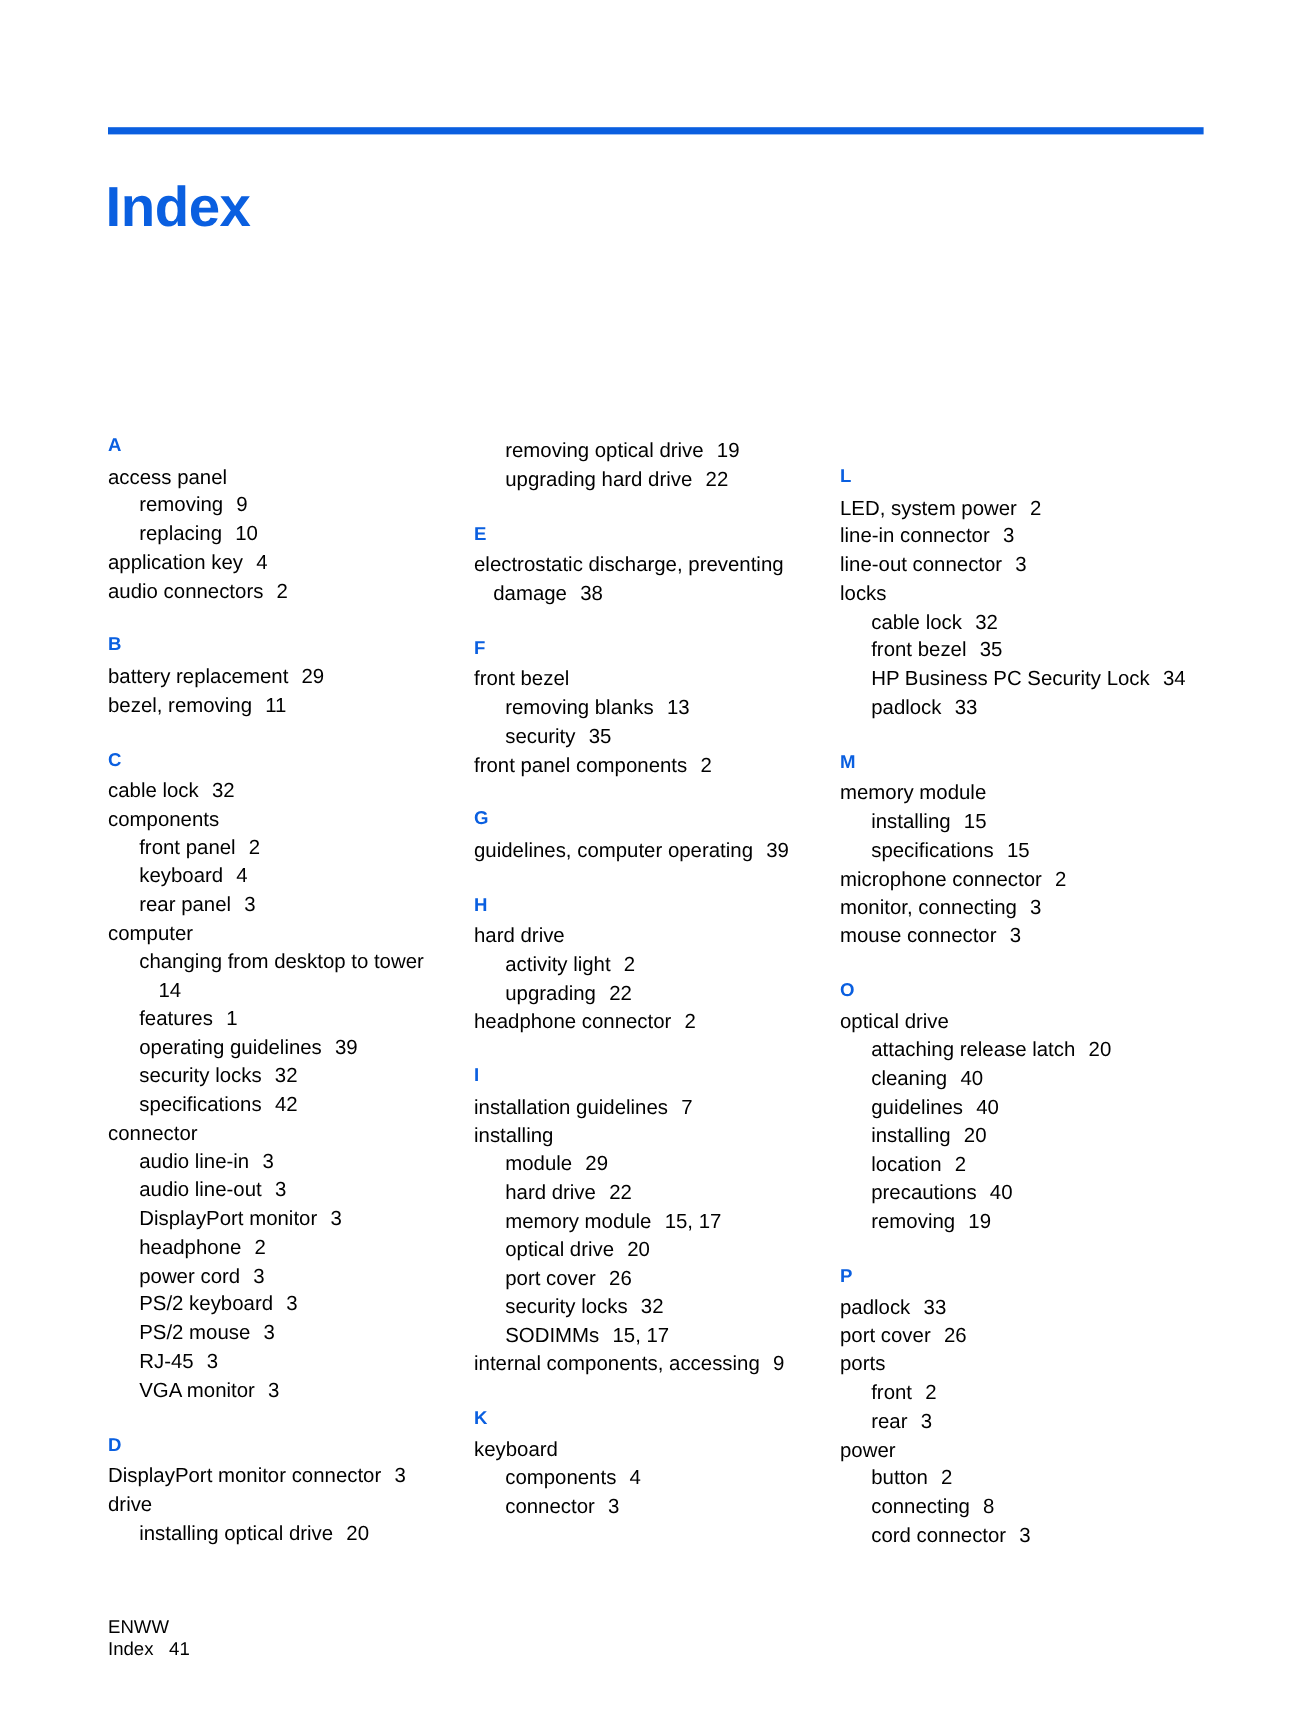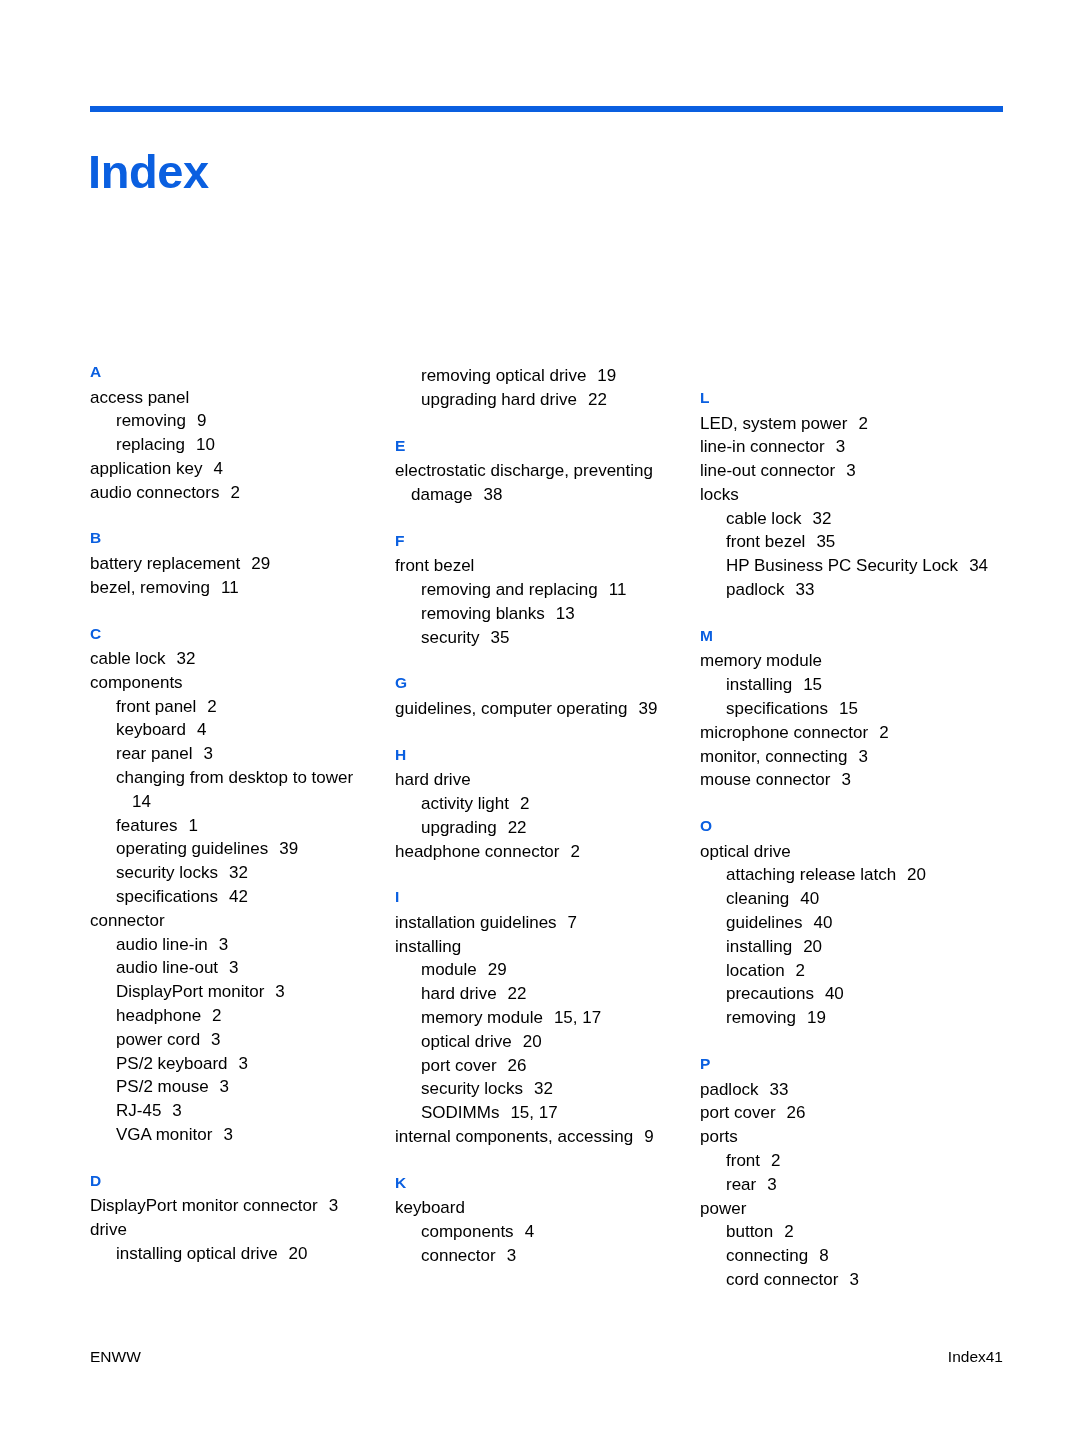--- a/index.html
+++ b/index.html
@@ -107,30 +107,31 @@
   .footer {
     position: absolute;
     left: 90px;
     top: 1348px;
     width: 913px;
     display: flex;
     justify-content: space-between;
     align-items: baseline;
     font-size: 15.5px;
     color: #000000;
+    flex-direction: column;
   }
 
   .footer-right {
     display: flex;
     align-items: baseline;
   }
 
   .footer-right .fpg {
     display: inline-block;
-    margin-left: 0;
+    margin-left: 13px;
   }
 </style>
 </head>
 <body>
 
 <div class="page">
 
   <div class="title-rule"></div>
   <h1 class="page-title">Index</h1>
 
@@ -144,20 +145,21 @@
         <div class="entry lvl1"><span>audio connectors</span><span class="gap"></span><span class="pg">2</span></div>
         <div class="letter-heading spaced">B</div>
         <div class="entry lvl1"><span>battery replacement</span><span class="gap"></span><span class="pg">29</span></div>
         <div class="entry lvl1"><span>bezel, removing</span><span class="gap"></span><span class="pg">11</span></div>
         <div class="letter-heading spaced">C</div>
         <div class="entry lvl1"><span>cable lock</span><span class="gap"></span><span class="pg">32</span></div>
         <div class="entry lvl1"><span>components</span></div>
         <div class="entry lvl2"><span>front panel</span><span class="gap"></span><span class="pg">2</span></div>
         <div class="entry lvl2"><span>keyboard</span><span class="gap"></span><span class="pg">4</span></div>
         <div class="entry lvl2"><span>rear panel</span><span class="gap"></span><span class="pg">3</span></div>
+        <div class="entry lvl1"><span>computer</span></div>
         <div class="entry lvl2"><span>changing from desktop to tower</span><span class="gap"></span><span class="pg">14</span></div>
         <div class="entry lvl2"><span>features</span><span class="gap"></span><span class="pg">1</span></div>
         <div class="entry lvl2"><span>operating guidelines</span><span class="gap"></span><span class="pg">39</span></div>
         <div class="entry lvl2"><span>security locks</span><span class="gap"></span><span class="pg">32</span></div>
         <div class="entry lvl2"><span>specifications</span><span class="gap"></span><span class="pg">42</span></div>
         <div class="entry lvl1"><span>connector</span></div>
         <div class="entry lvl2"><span>audio line-in</span><span class="gap"></span><span class="pg">3</span></div>
         <div class="entry lvl2"><span>audio line-out</span><span class="gap"></span><span class="pg">3</span></div>
         <div class="entry lvl2"><span>DisplayPort monitor</span><span class="gap"></span><span class="pg">3</span></div>
         <div class="entry lvl2"><span>headphone</span><span class="gap"></span><span class="pg">2</span></div>
@@ -171,23 +173,23 @@
         <div class="entry lvl1"><span>drive</span></div>
         <div class="entry lvl2"><span>installing optical drive</span><span class="gap"></span><span class="pg">20</span></div>
       </div>
       <div class="column">
         <div class="entry lvl2"><span>removing optical drive</span><span class="gap"></span><span class="pg">19</span></div>
         <div class="entry lvl2"><span>upgrading hard drive</span><span class="gap"></span><span class="pg">22</span></div>
         <div class="letter-heading spaced">E</div>
         <div class="entry lvl1"><span>electrostatic discharge, preventing damage</span><span class="gap"></span><span class="pg">38</span></div>
         <div class="letter-heading spaced">F</div>
         <div class="entry lvl1"><span>front bezel</span></div>
-        <div class="entry lvl2"><span>removing and replacing</span><span class="gap"></span><span class="pg">11</span></div>
         <div class="entry lvl2"><span>removing blanks</span><span class="gap"></span><span class="pg">13</span></div>
         <div class="entry lvl2"><span>security</span><span class="gap"></span><span class="pg">35</span></div>
+        <div class="entry lvl1"><span>front panel components</span><span class="gap"></span><span class="pg">2</span></div>
         <div class="letter-heading spaced">G</div>
         <div class="entry lvl1"><span>guidelines, computer operating</span><span class="gap"></span><span class="pg">39</span></div>
         <div class="letter-heading spaced">H</div>
         <div class="entry lvl1"><span>hard drive</span></div>
         <div class="entry lvl2"><span>activity light</span><span class="gap"></span><span class="pg">2</span></div>
         <div class="entry lvl2"><span>upgrading</span><span class="gap"></span><span class="pg">22</span></div>
         <div class="entry lvl1"><span>headphone connector</span><span class="gap"></span><span class="pg">2</span></div>
         <div class="letter-heading spaced">I</div>
         <div class="entry lvl1"><span>installation guidelines</span><span class="gap"></span><span class="pg">7</span></div>
         <div class="entry lvl1"><span>installing</span></div>

